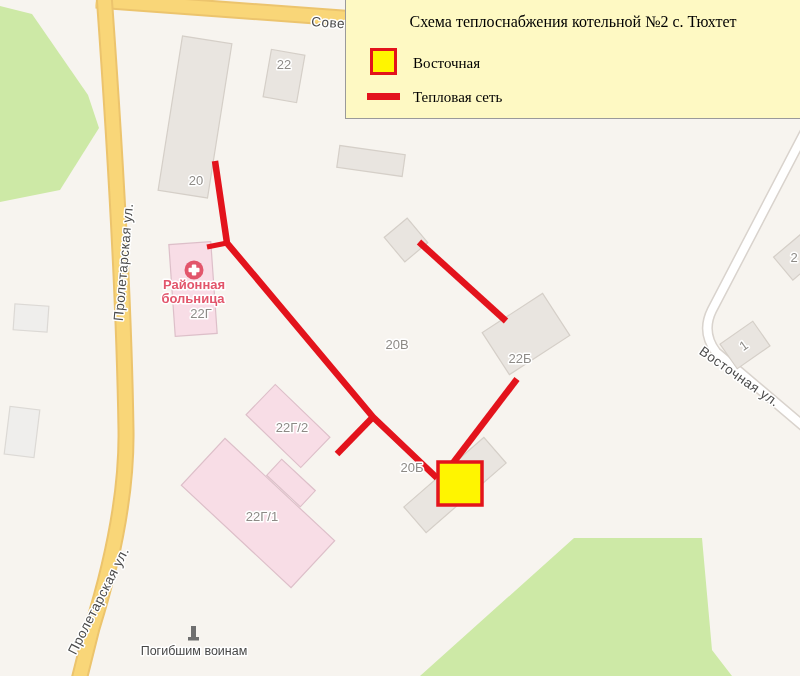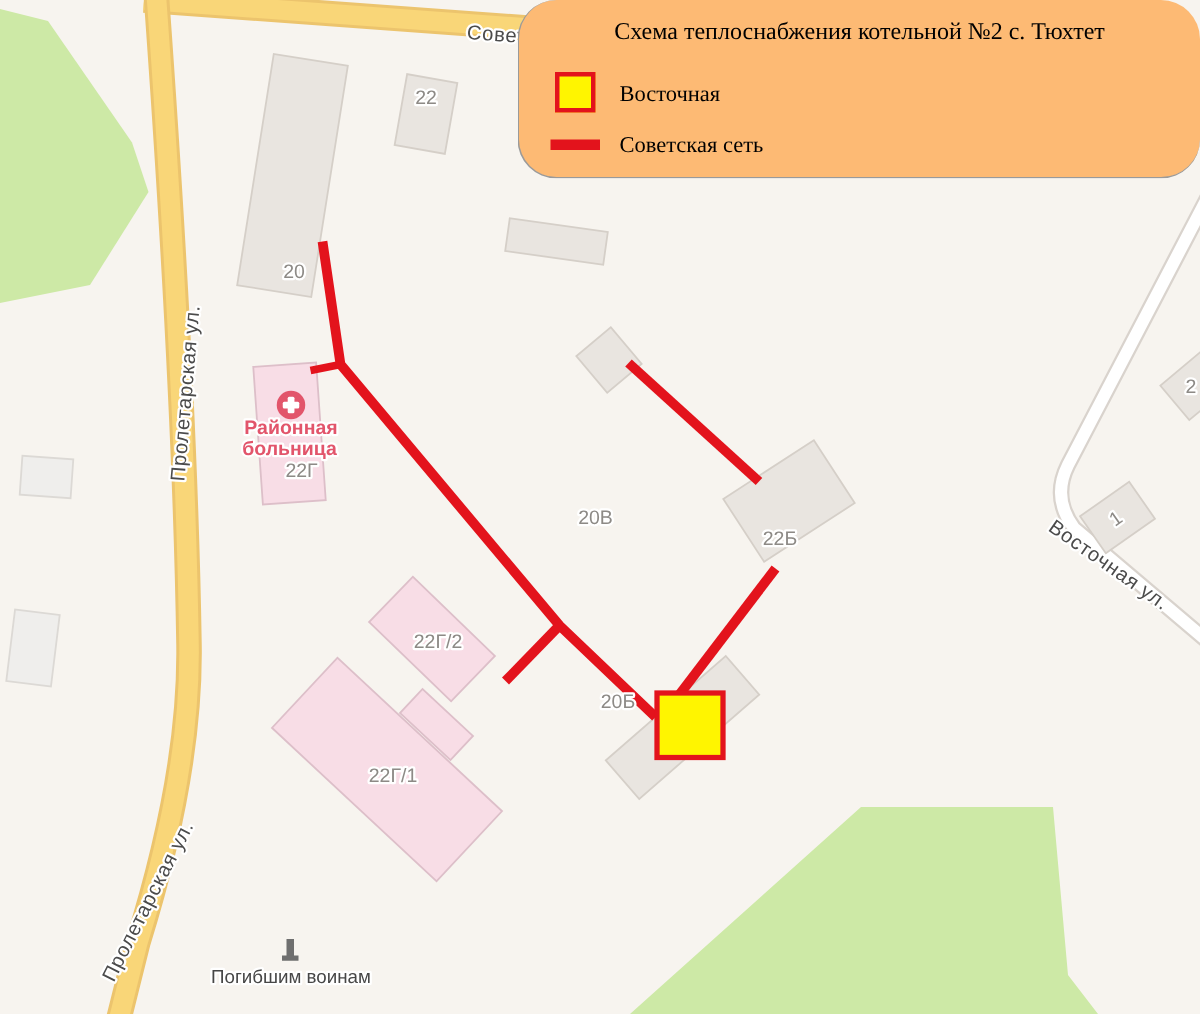--- a/index.html
+++ b/index.html
@@ -27,22 +27,22 @@
     stroke:#ffffff;stroke-width:3px;paint-order:stroke;stroke-linejoin:round;
   }
   .bld{stroke-width:1.2;}
   .bld.gray{fill:#e9e5e0;stroke:#d5cfc8;}
   .bld.lightgray{fill:#efeeec;stroke:#dcd9d5;}
   .bld.pink{fill:#f8dde6;stroke:#ddbfc9;}
   .heat{stroke:#e3131c;fill:none;}
   
   .legend{
     position:absolute;left:345px;top:0;width:454px;height:118px;
-    background:#fdba74;border-left:1px solid #9a9a9a;border-bottom:1px solid #9a9a9a;
-    font-family:"Liberation Serif",serif;color:#000;z-index:5;border-radius:26px;
+    background:#fef9c3;border-left:1px solid #9a9a9a;border-bottom:1px solid #9a9a9a;
+    font-family:"Liberation Serif",serif;color:#000;z-index:5;
   }
   .legend-title{
     position:absolute;left:0;top:13px;width:100%;text-align:center;
     font-size:16px;
   }
   .legend-swatch-boiler{
     position:absolute;left:24px;top:48px;width:21px;height:21px;
     background:#fff500;border:3px solid #e3131c;
   }
   .legend-swatch-line{
@@ -128,15 +128,15 @@
     <text class="street-label" x="124" y="266" text-anchor="middle" transform="rotate(-85 124 262)">Пролетарская ул.</text>
     <text class="street-label" x="99" y="605" text-anchor="middle" transform="rotate(-63 99 601)">Пролетарская ул.</text>
     <text class="street-label" x="739" y="381" text-anchor="middle" transform="rotate(35 739 377)">Восточная ул.</text>
   </svg>
 
   <div class="legend">
     <div class="legend-title">Схема теплоснабжения котельной №2 с. Тюхтет</div>
     <div class="legend-swatch-boiler"></div>
     <div class="legend-label-boiler">Восточная</div>
     <div class="legend-swatch-line"></div>
-    <div class="legend-label-line">Советская сеть</div>
+    <div class="legend-label-line">Тепловая сеть</div>
   </div>
 </div>
 
 </body></html>

